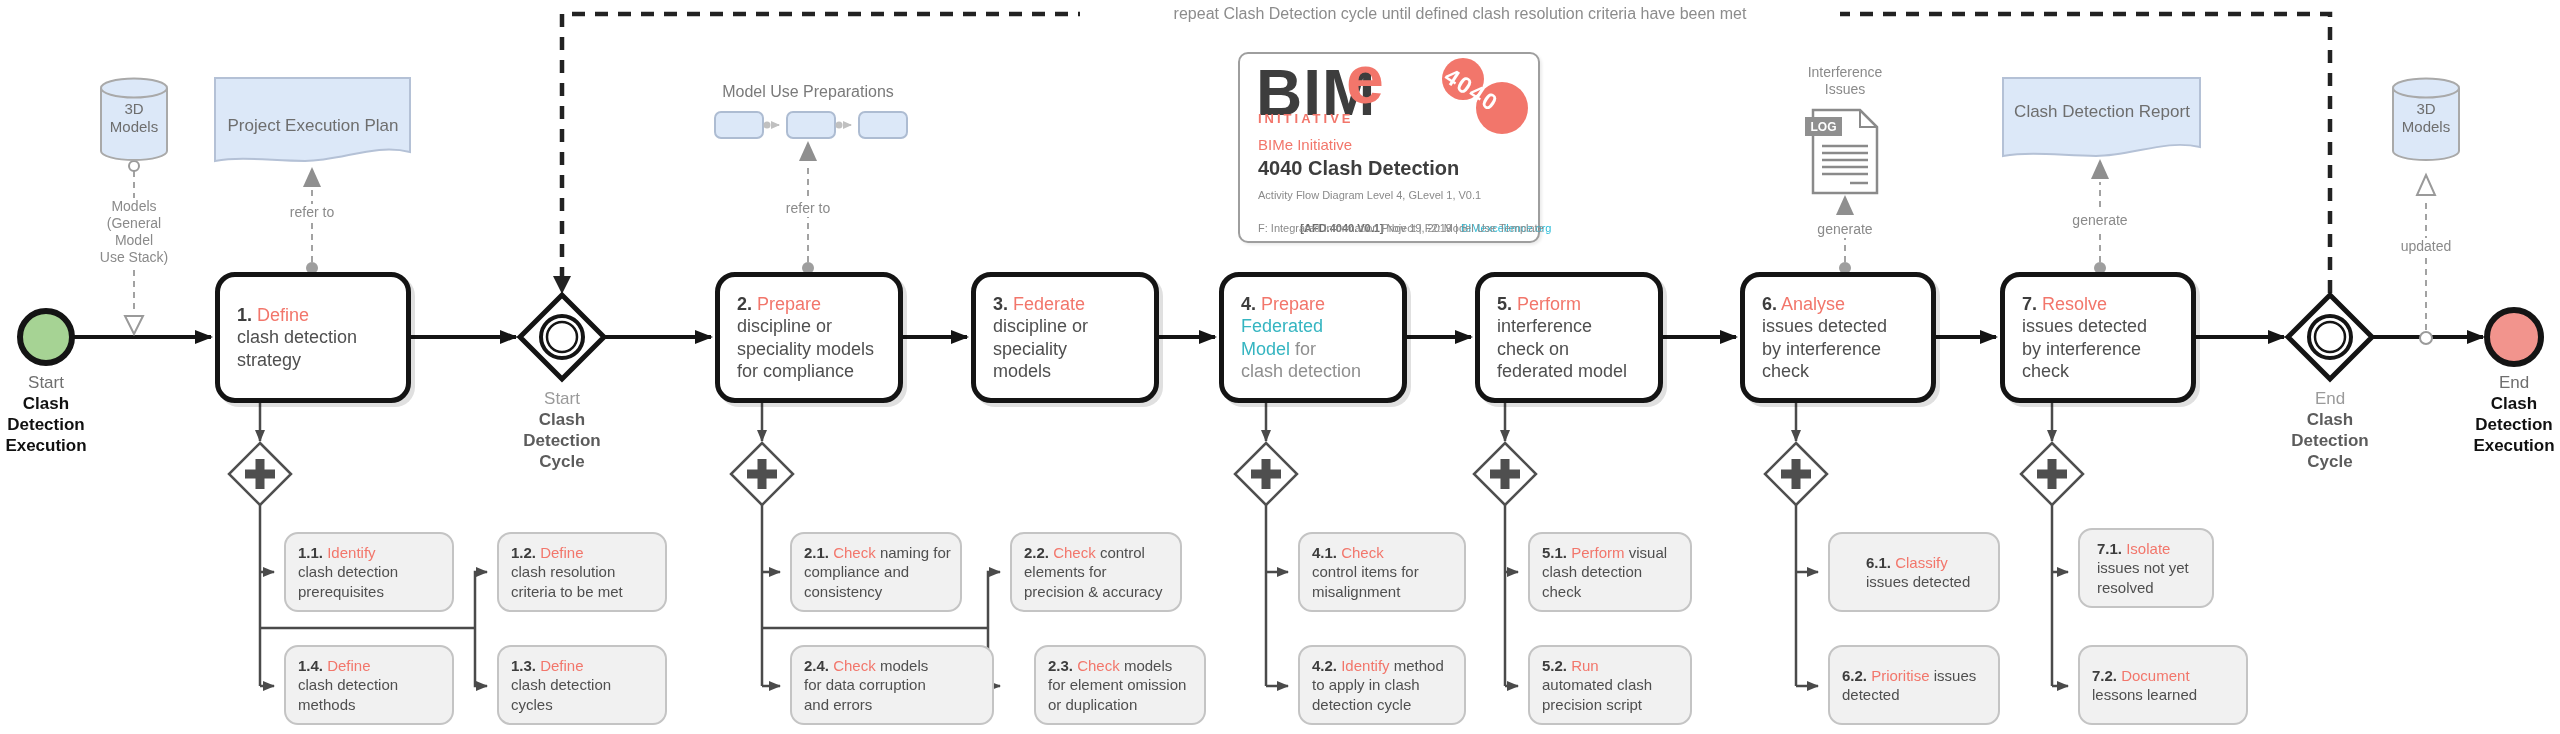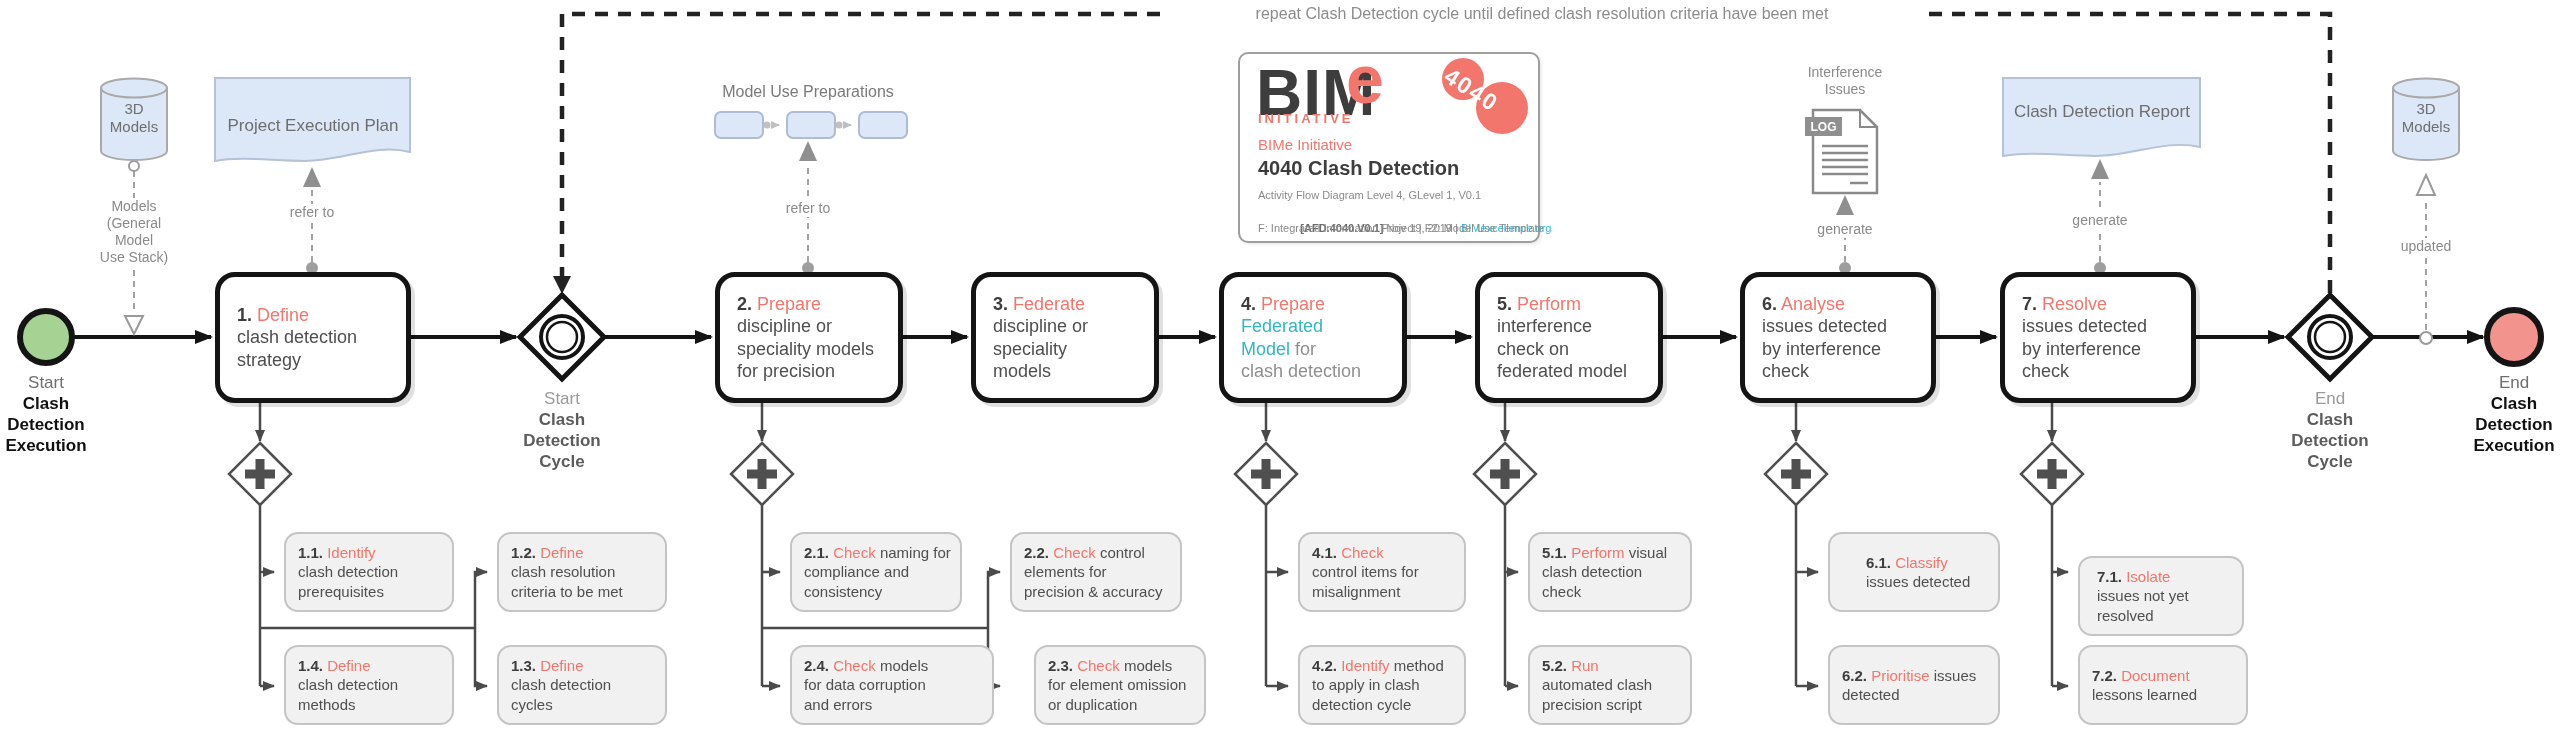--- a/index.html
+++ b/index.html
@@ -220,21 +220,21 @@
 
     <g>
       <path d="M1813 110 H1860 L1877 127 V193 H1813 Z" fill="#fff" stroke="#8A8A8A" stroke-width="2.5"></path>
       <path d="M1860 110 V127 H1877" fill="none" stroke="#8A8A8A" stroke-width="2"></path>
       <path d="M1822 146 H1868 M1822 153 H1868 M1822 160 H1868 M1822 167 H1868 M1822 174 H1868 M1850 183 H1868" stroke="#8A8A8A" stroke-width="2.5"></path>
       <rect x="1805" y="117" width="37" height="19" fill="#8F8F8F"></rect>
       <text x="1823.5" y="131" text-anchor="middle" font-family="Liberation Sans, sans-serif" font-size="12" font-weight="bold" fill="#fff">LOG</text>
     </g>
   </svg>
 
-  <div class="lbl" style="left:1162px;top:4px;width:760px;font-size:16px;color:#8C8C8C;">repeat  Clash Detection cycle until defined clash resolution criteria have been met</div>
+  <div class="lbl" style="left:1080px;top:4px;width:760px;font-size:16px;color:#8C8C8C;">repeat  Clash Detection cycle until defined clash resolution criteria have been met</div>
 
   <div class="lbl artifact" style="left:101px;top:100px;width:66px;font-size:15px;background:transparent;">3D
 Models</div>
   <div class="lbl" style="left:84px;top:198px;width:100px;">Models
 (General
 Model
 Use Stack)</div>
 
   <div class="lbl artifact" style="left:223px;top:116px;width:180px;background:transparent;">Project Execution Plan</div>
   <div class="lbl" style="left:262px;top:204px;width:100px;">refer to</div>
@@ -280,21 +280,21 @@
 
   <div class="mainbox" style="left:215px;top:272px;width:196px;">
       <div class="tline"><span class="seg-num">1.</span><span class="seg-verb"> Define</span></div>
       <div class="tline"><span class="seg-body">clash detection</span></div>
       <div class="tline"><span class="seg-body">strategy</span></div>
     </div>
   <div class="mainbox" style="left:715px;top:272px;width:188px;">
       <div class="tline"><span class="seg-num">2.</span><span class="seg-verb"> Prepare</span></div>
       <div class="tline"><span class="seg-body">discipline or</span></div>
       <div class="tline"><span class="seg-body">speciality models</span></div>
-      <div class="tline"><span class="seg-body">for precision</span></div>
+      <div class="tline"><span class="seg-body">for compliance</span></div>
     </div>
   <div class="mainbox" style="left:971px;top:272px;width:188px;">
       <div class="tline"><span class="seg-num">3.</span><span class="seg-verb"> Federate</span></div>
       <div class="tline"><span class="seg-body">discipline or</span></div>
       <div class="tline"><span class="seg-body">speciality</span></div>
       <div class="tline"><span class="seg-body">models</span></div>
     </div>
   <div class="mainbox" style="left:1219px;top:272px;width:188px;">
       <div class="tline"><span class="seg-num">4.</span><span class="seg-verb"> Prepare</span></div>
       <div class="tline"><span class="seg-model">Federated</span></div>
@@ -381,21 +381,21 @@
       <div class="tline"><span class="seg-body">precision script</span></div>
     </div>
   <div class="subbox" style="left:1828px;top:532px;width:172px;padding-left:36px;">
       <div class="tline"><span class="seg-num">6.1.</span><span class="seg-verb"> Classify</span></div>
       <div class="tline"><span class="seg-body">issues detected</span></div>
     </div>
   <div class="subbox" style="left:1828px;top:645px;width:172px;">
       <div class="tline"><span class="seg-num">6.2.</span><span class="seg-verb"> Prioritise</span><span class="seg-body"> issues</span></div>
       <div class="tline"><span class="seg-body">detected</span></div>
     </div>
-  <div class="subbox" style="left:2078px;top:556px;width:166px;padding-left:17px;">
+  <div class="subbox" style="left:2078px;top:528px;width:136px;padding-left:17px;">
       <div class="tline"><span class="seg-num">7.1.</span><span class="seg-verb"> Isolate</span></div>
       <div class="tline"><span class="seg-body">issues not yet</span></div>
       <div class="tline"><span class="seg-body">resolved</span></div>
     </div>
   <div class="subbox" style="left:2078px;top:645px;width:170px;">
       <div class="tline"><span class="seg-num">7.2.</span><span class="seg-verb"> Document</span></div>
       <div class="tline"><span class="seg-body">lessons learned</span></div>
     </div>
 
   <div class="logo">

